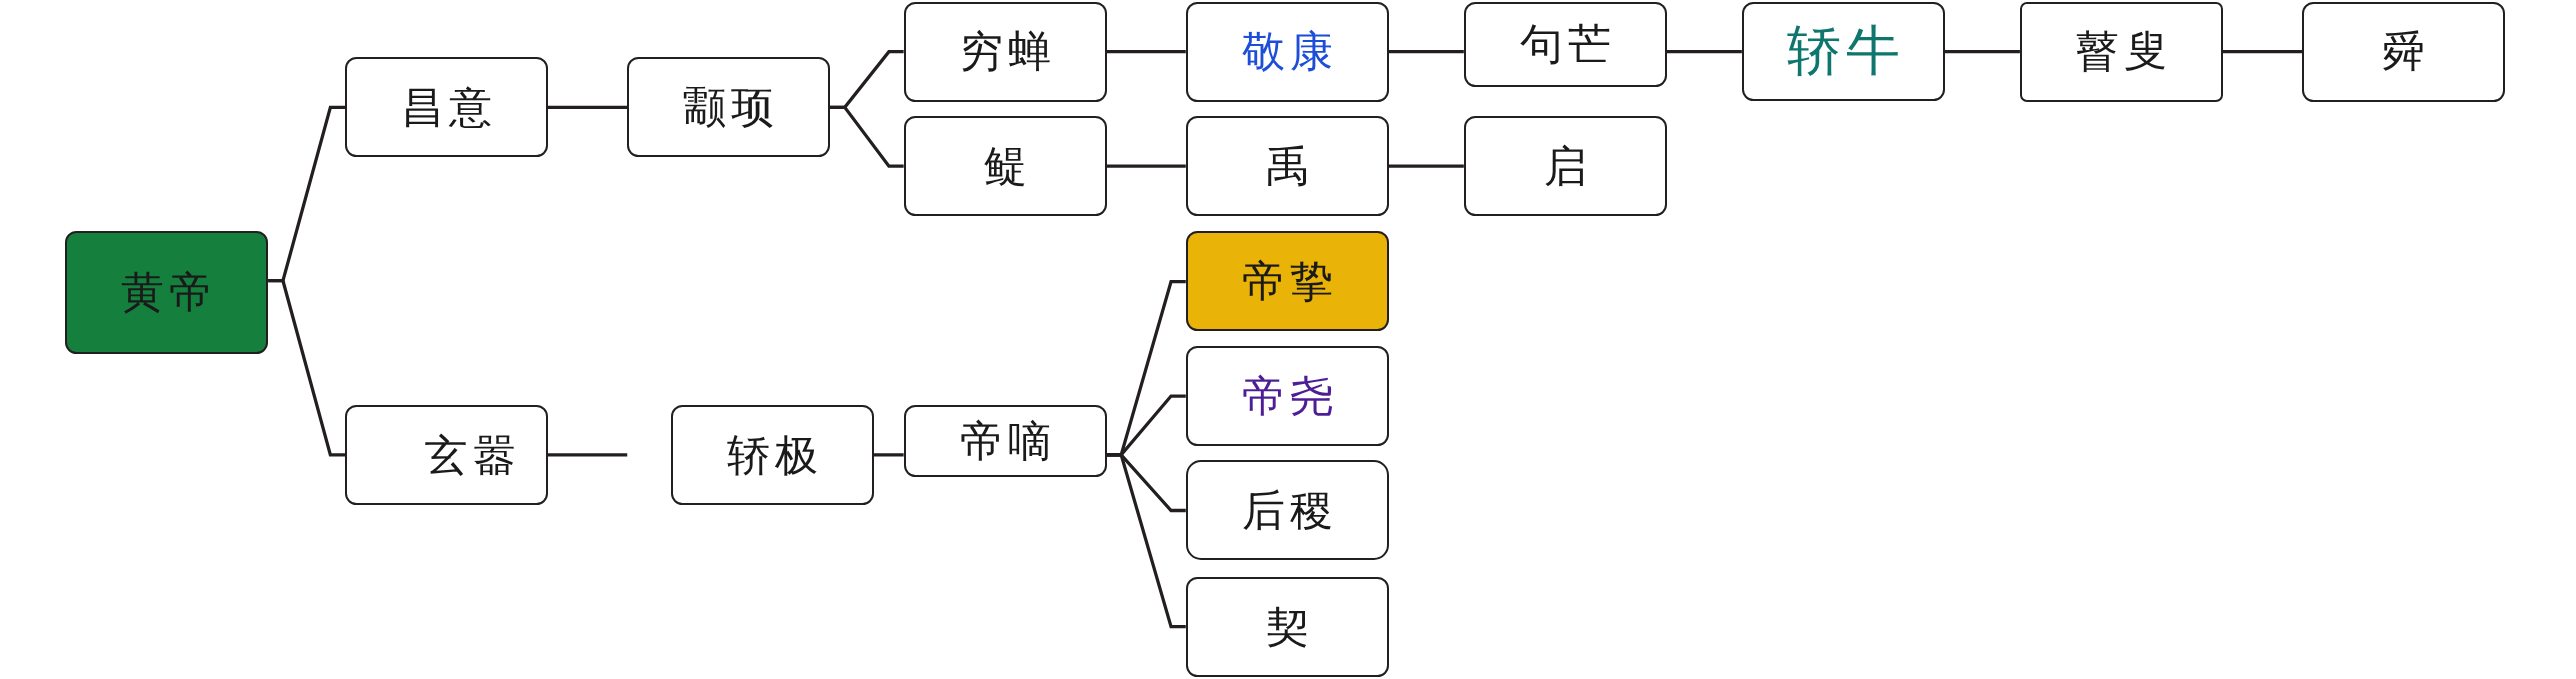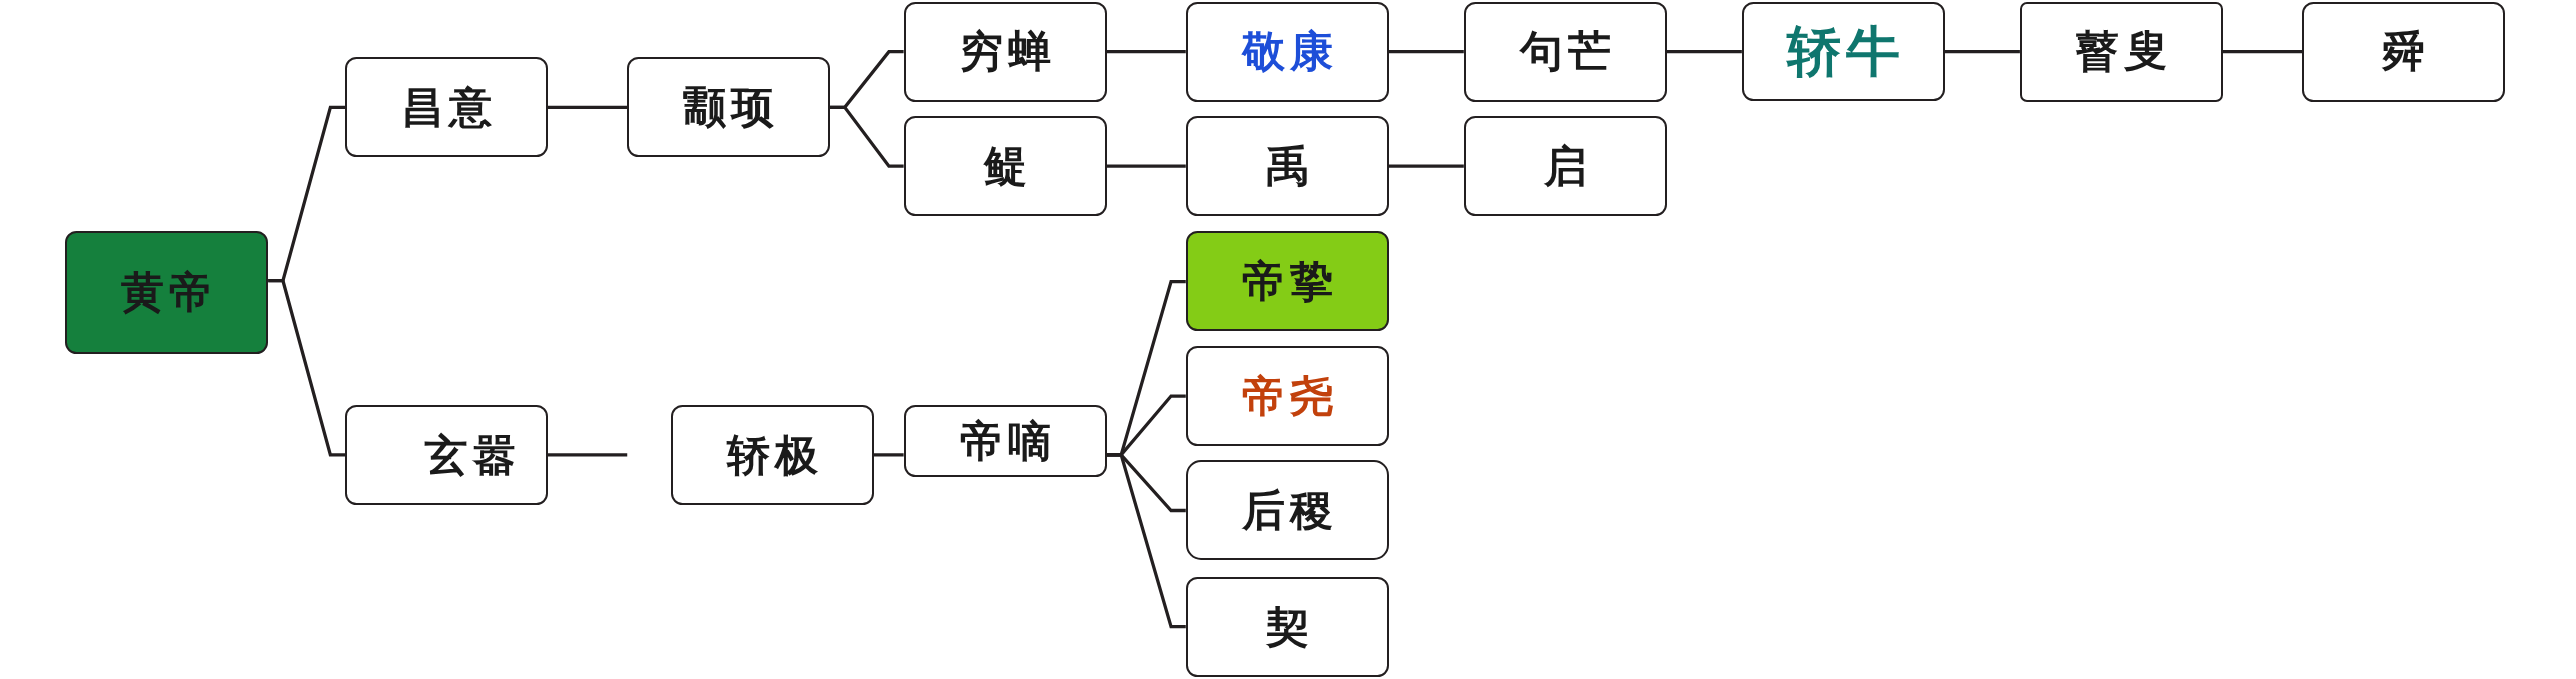--- a/index.html
+++ b/index.html
@@ -32,21 +32,21 @@
     background: #ffffff;
     display: flex;
     align-items: center;
     justify-content: center;
     text-align: right;
     color: #1a1a1a;
     font-size: 43px;
     line-height: 1;
     letter-spacing: 4.9px;
     text-indent: 4.9px;
-    font-weight: 700;
+    font-weight: 400;
     z-index: 2;
   }
   .node-label {
     display: block;
     white-space: nowrap;
   }
 </style>
 </head>
 <body>
 
@@ -80,21 +80,21 @@
       </div>
       <div class="node" style="left: 627px; top: 57px; width: 203px; height: 100px; border-color: rgb(35, 31, 32); background: rgb(255, 255, 255); color: rgb(26, 26, 26); border-width: 2.9px; border-radius: 11.4px; font-size: 43px;">
         <span class="node-label">颥顼</span>
       </div>
       <div class="node" style="left: 904px; top: 1.6px; width: 203px; height: 100px; border-color: rgb(35, 31, 32); background: rgb(255, 255, 255); color: rgb(26, 26, 26); border-width: 2.9px; border-radius: 11.4px; font-size: 43px;">
         <span class="node-label">穷蝉</span>
       </div>
       <div class="node" style="left: 1186px; top: 1.6px; width: 203px; height: 100px; border-color: rgb(35, 31, 32); background: rgb(255, 255, 255); color: #1d4ed8; border-width: 2.9px; border-radius: 11.4px; font-size: 43px;">
         <span class="node-label">敬康</span>
       </div>
-      <div class="node" style="left: 1464px; top: 1.6px; width: 203px; height: 100px; border-color: rgb(35, 31, 32); background: rgb(255, 255, 255); color: rgb(26, 26, 26); border-width: 2.9px; border-radius: 11.4px; font-size: 43px;">
+      <div class="node" style="left: 1464px; top: 1.6px; width: 203px; height: 85px; border-color: rgb(35, 31, 32); background: rgb(255, 255, 255); color: rgb(26, 26, 26); border-width: 2.9px; border-radius: 11.4px; font-size: 43px;">
         <span class="node-label">句芒</span>
       </div>
       <div class="node" style="left: 1742px; top: 1.6px; width: 203px; height: 99px; border-color: rgb(35, 31, 32); background: rgb(255, 255, 255); color: #0f766e; border-width: 2.9px; border-radius: 11.4px; font-size: 54px;">
         <span class="node-label">轿牛</span>
       </div>
       <div class="node" style="left: 2020px; top: 1.6px; width: 203px; height: 100px; border-color: rgb(35, 31, 32); background: rgb(255, 255, 255); color: rgb(26, 26, 26); border-width: 2.9px; border-radius: 7px; font-size: 43px;">
         <span class="node-label">瞽叟</span>
       </div>
       <div class="node" style="left: 2302px; top: 1.6px; width: 203px; height: 100px; border-color: rgb(35, 31, 32); background: rgb(255, 255, 255); color: rgb(26, 26, 26); border-width: 2.9px; border-radius: 11.4px; font-size: 43px;">
         <span class="node-label">舜</span>
@@ -110,24 +110,24 @@
       </div>
       <div class="node" style="left: 345px; top: 405px; width: 203px; height: 100px; border-color: rgb(35, 31, 32); background: rgb(255, 255, 255); color: rgb(26, 26, 26); border-width: 2.9px; border-radius: 11.4px; font-size: 43px; padding-left: 47px;">
         <span class="node-label">玄嚣</span>
       </div>
       <div class="node" style="left: 627px; top: 405px; width: 203px; height: 100px; border-color: rgb(35, 31, 32); background: rgb(255, 255, 255); color: rgb(26, 26, 26); border-width: 2.9px; border-radius: 11.4px; font-size: 43px; margin-left: 44px;">
         <span class="node-label">轿极</span>
       </div>
       <div class="node" style="left: 904px; top: 405px; width: 203px; height: 72px; border-color: rgb(35, 31, 32); background: rgb(255, 255, 255); color: rgb(26, 26, 26); border-width: 2.9px; border-radius: 11.4px; font-size: 43px;">
         <span class="node-label">帝嘀</span>
       </div>
-      <div class="node" style="left: 1186px; top: 231px; width: 203px; height: 100px; border-color: rgb(35, 31, 32); background: #84cc16; color: rgb(26, 26, 26); border-width: 2.9px; border-radius: 11.4px; font-size: 43px;">
+      <div class="node" style="left: 1186px; top: 231px; width: 203px; height: 100px; border-color: rgb(35, 31, 32); background: #eab308; color: rgb(26, 26, 26); border-width: 2.9px; border-radius: 11.4px; font-size: 43px;">
         <span class="node-label">帝挚</span>
       </div>
-      <div class="node" style="left: 1186px; top: 346px; width: 203px; height: 100px; border-color: rgb(35, 31, 32); background: rgb(255, 255, 255); color: #c2410c; border-width: 2.9px; border-radius: 11.4px; font-size: 43px;">
+      <div class="node" style="left: 1186px; top: 346px; width: 203px; height: 100px; border-color: rgb(35, 31, 32); background: rgb(255, 255, 255); color: #4c1d95; border-width: 2.9px; border-radius: 11.4px; font-size: 43px;">
         <span class="node-label">帝尧</span>
       </div>
       <div class="node" style="left: 1186px; top: 460px; width: 203px; height: 100px; border-color: rgb(35, 31, 32); background: rgb(255, 255, 255); color: rgb(26, 26, 26); border-width: 2.9px; border-radius: 15px; font-size: 43px;">
         <span class="node-label">后稷</span>
       </div>
       <div class="node" style="left: 1186px; top: 577px; width: 203px; height: 100px; border-color: rgb(35, 31, 32); background: rgb(255, 255, 255); color: rgb(26, 26, 26); border-width: 2.9px; border-radius: 11.4px; font-size: 43px;">
         <span class="node-label">契</span>
       </div>
     </div>
 </div>

